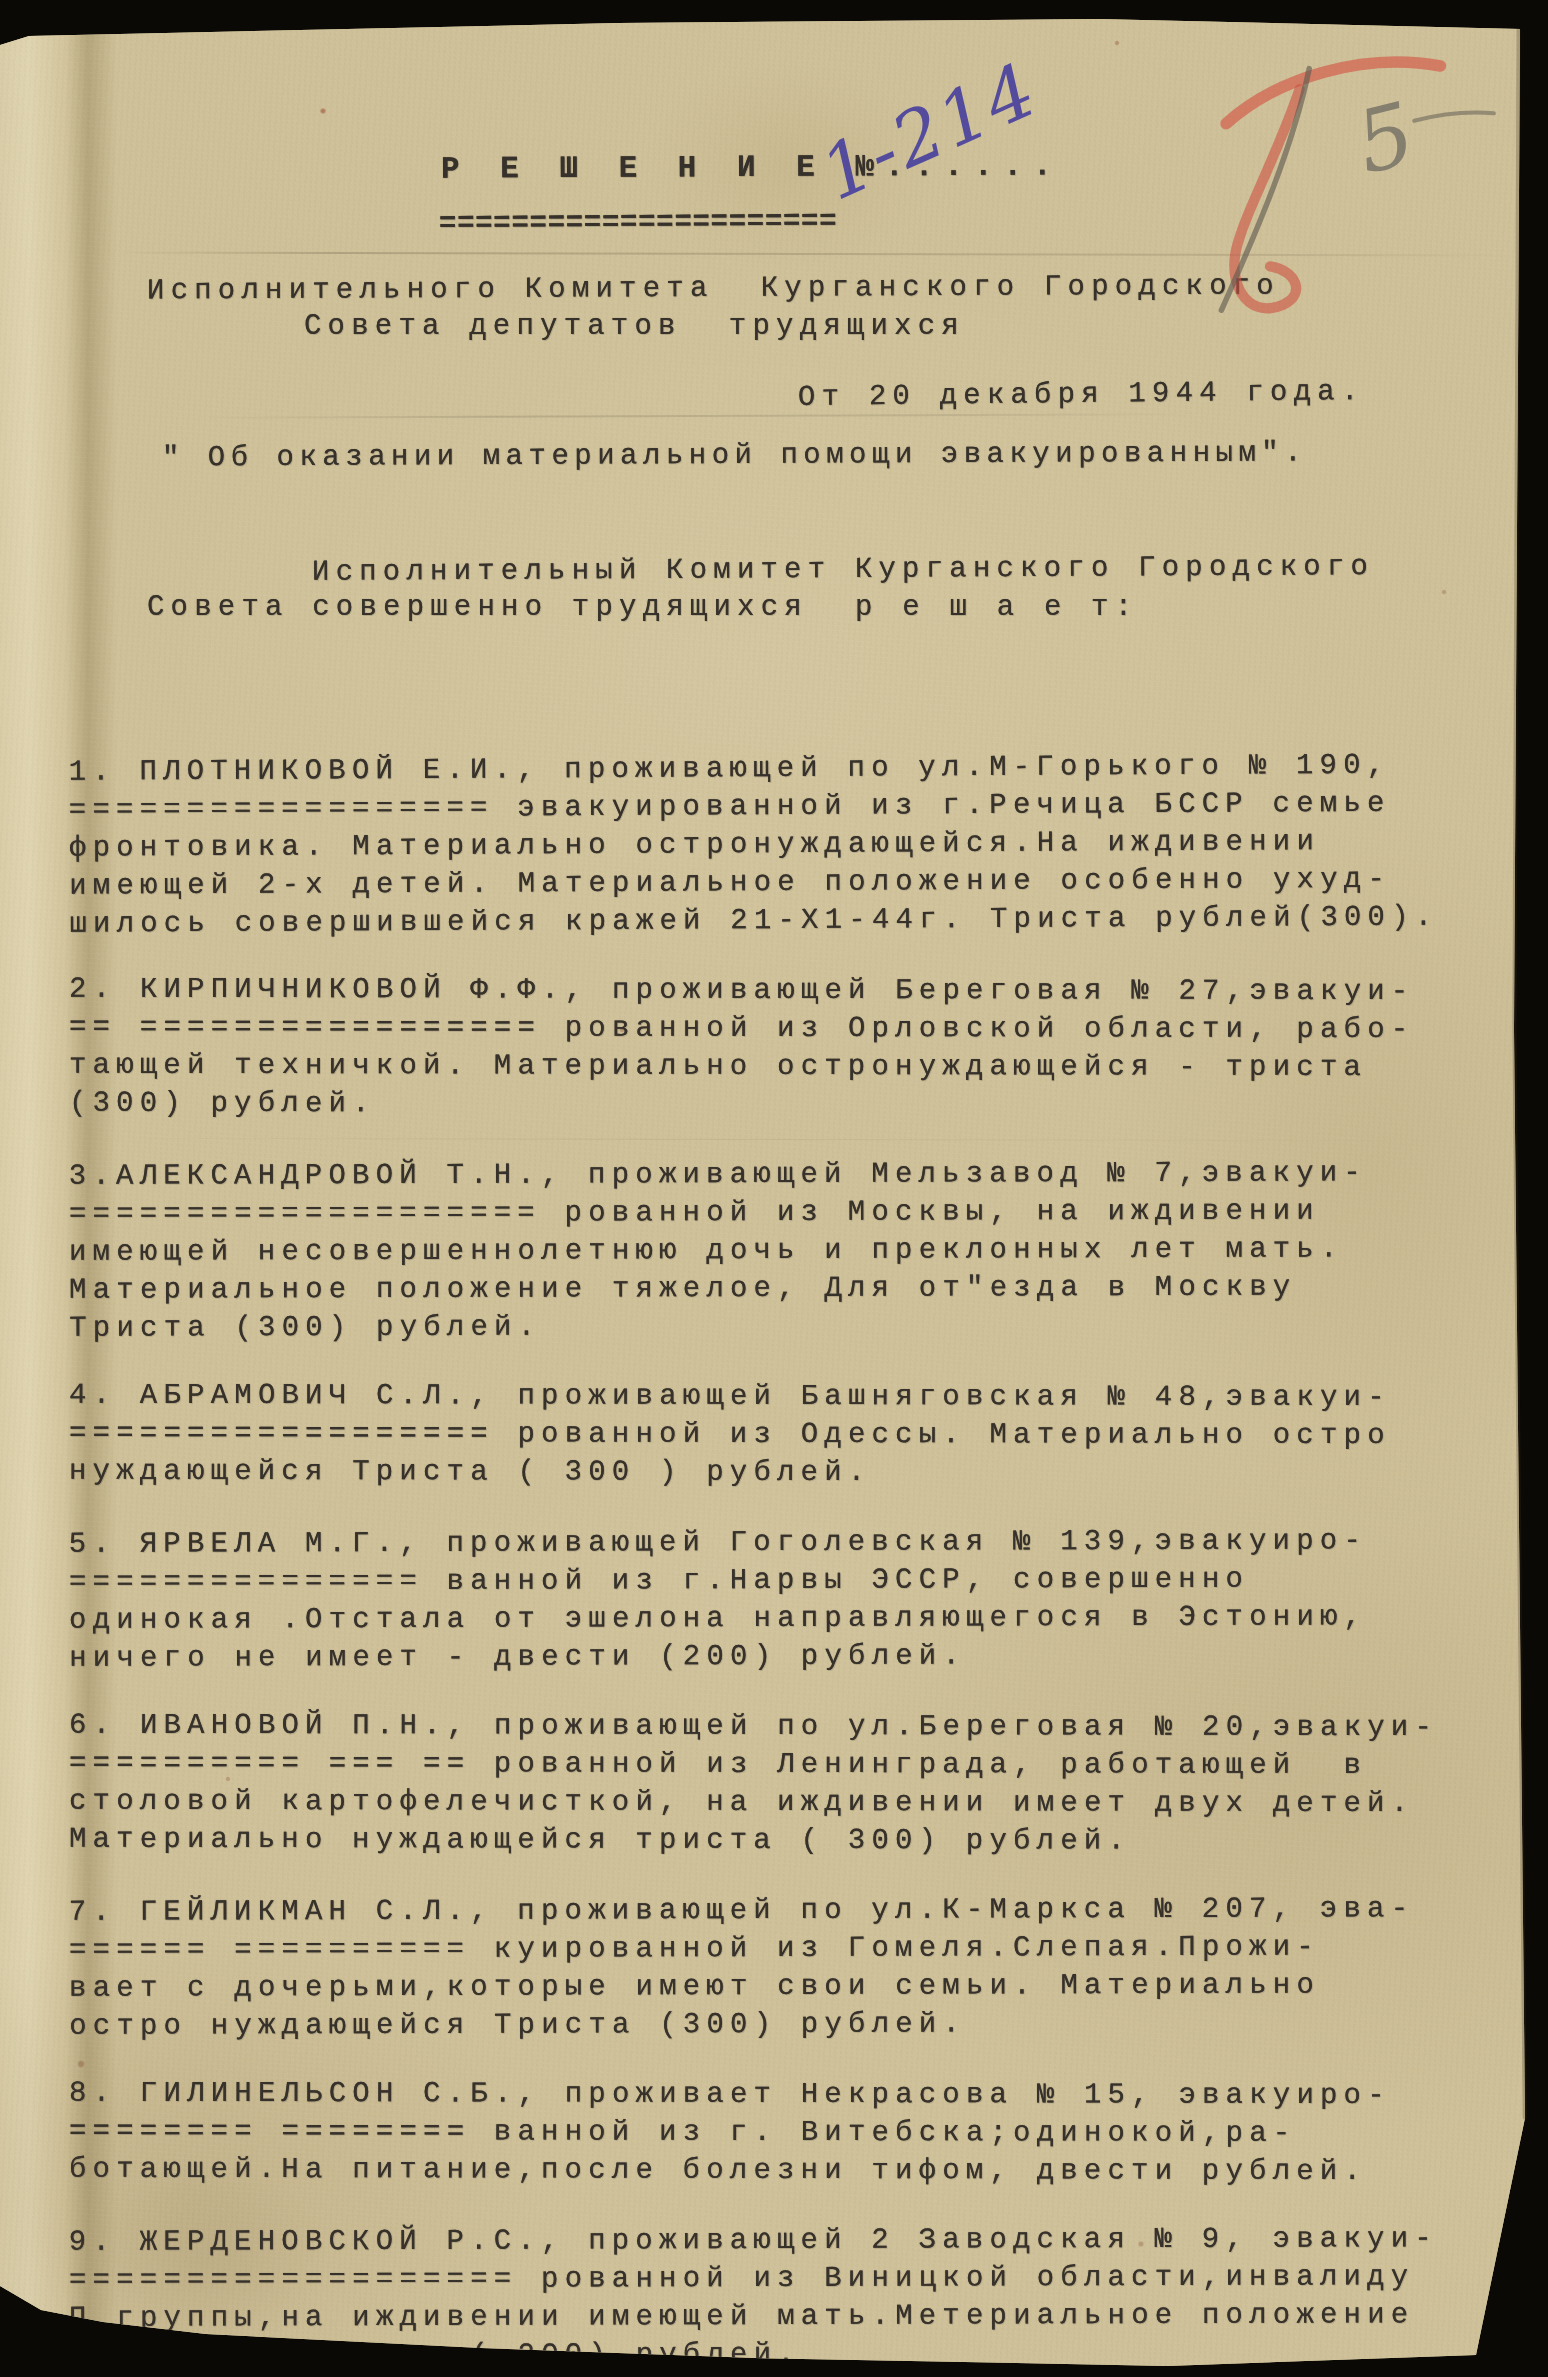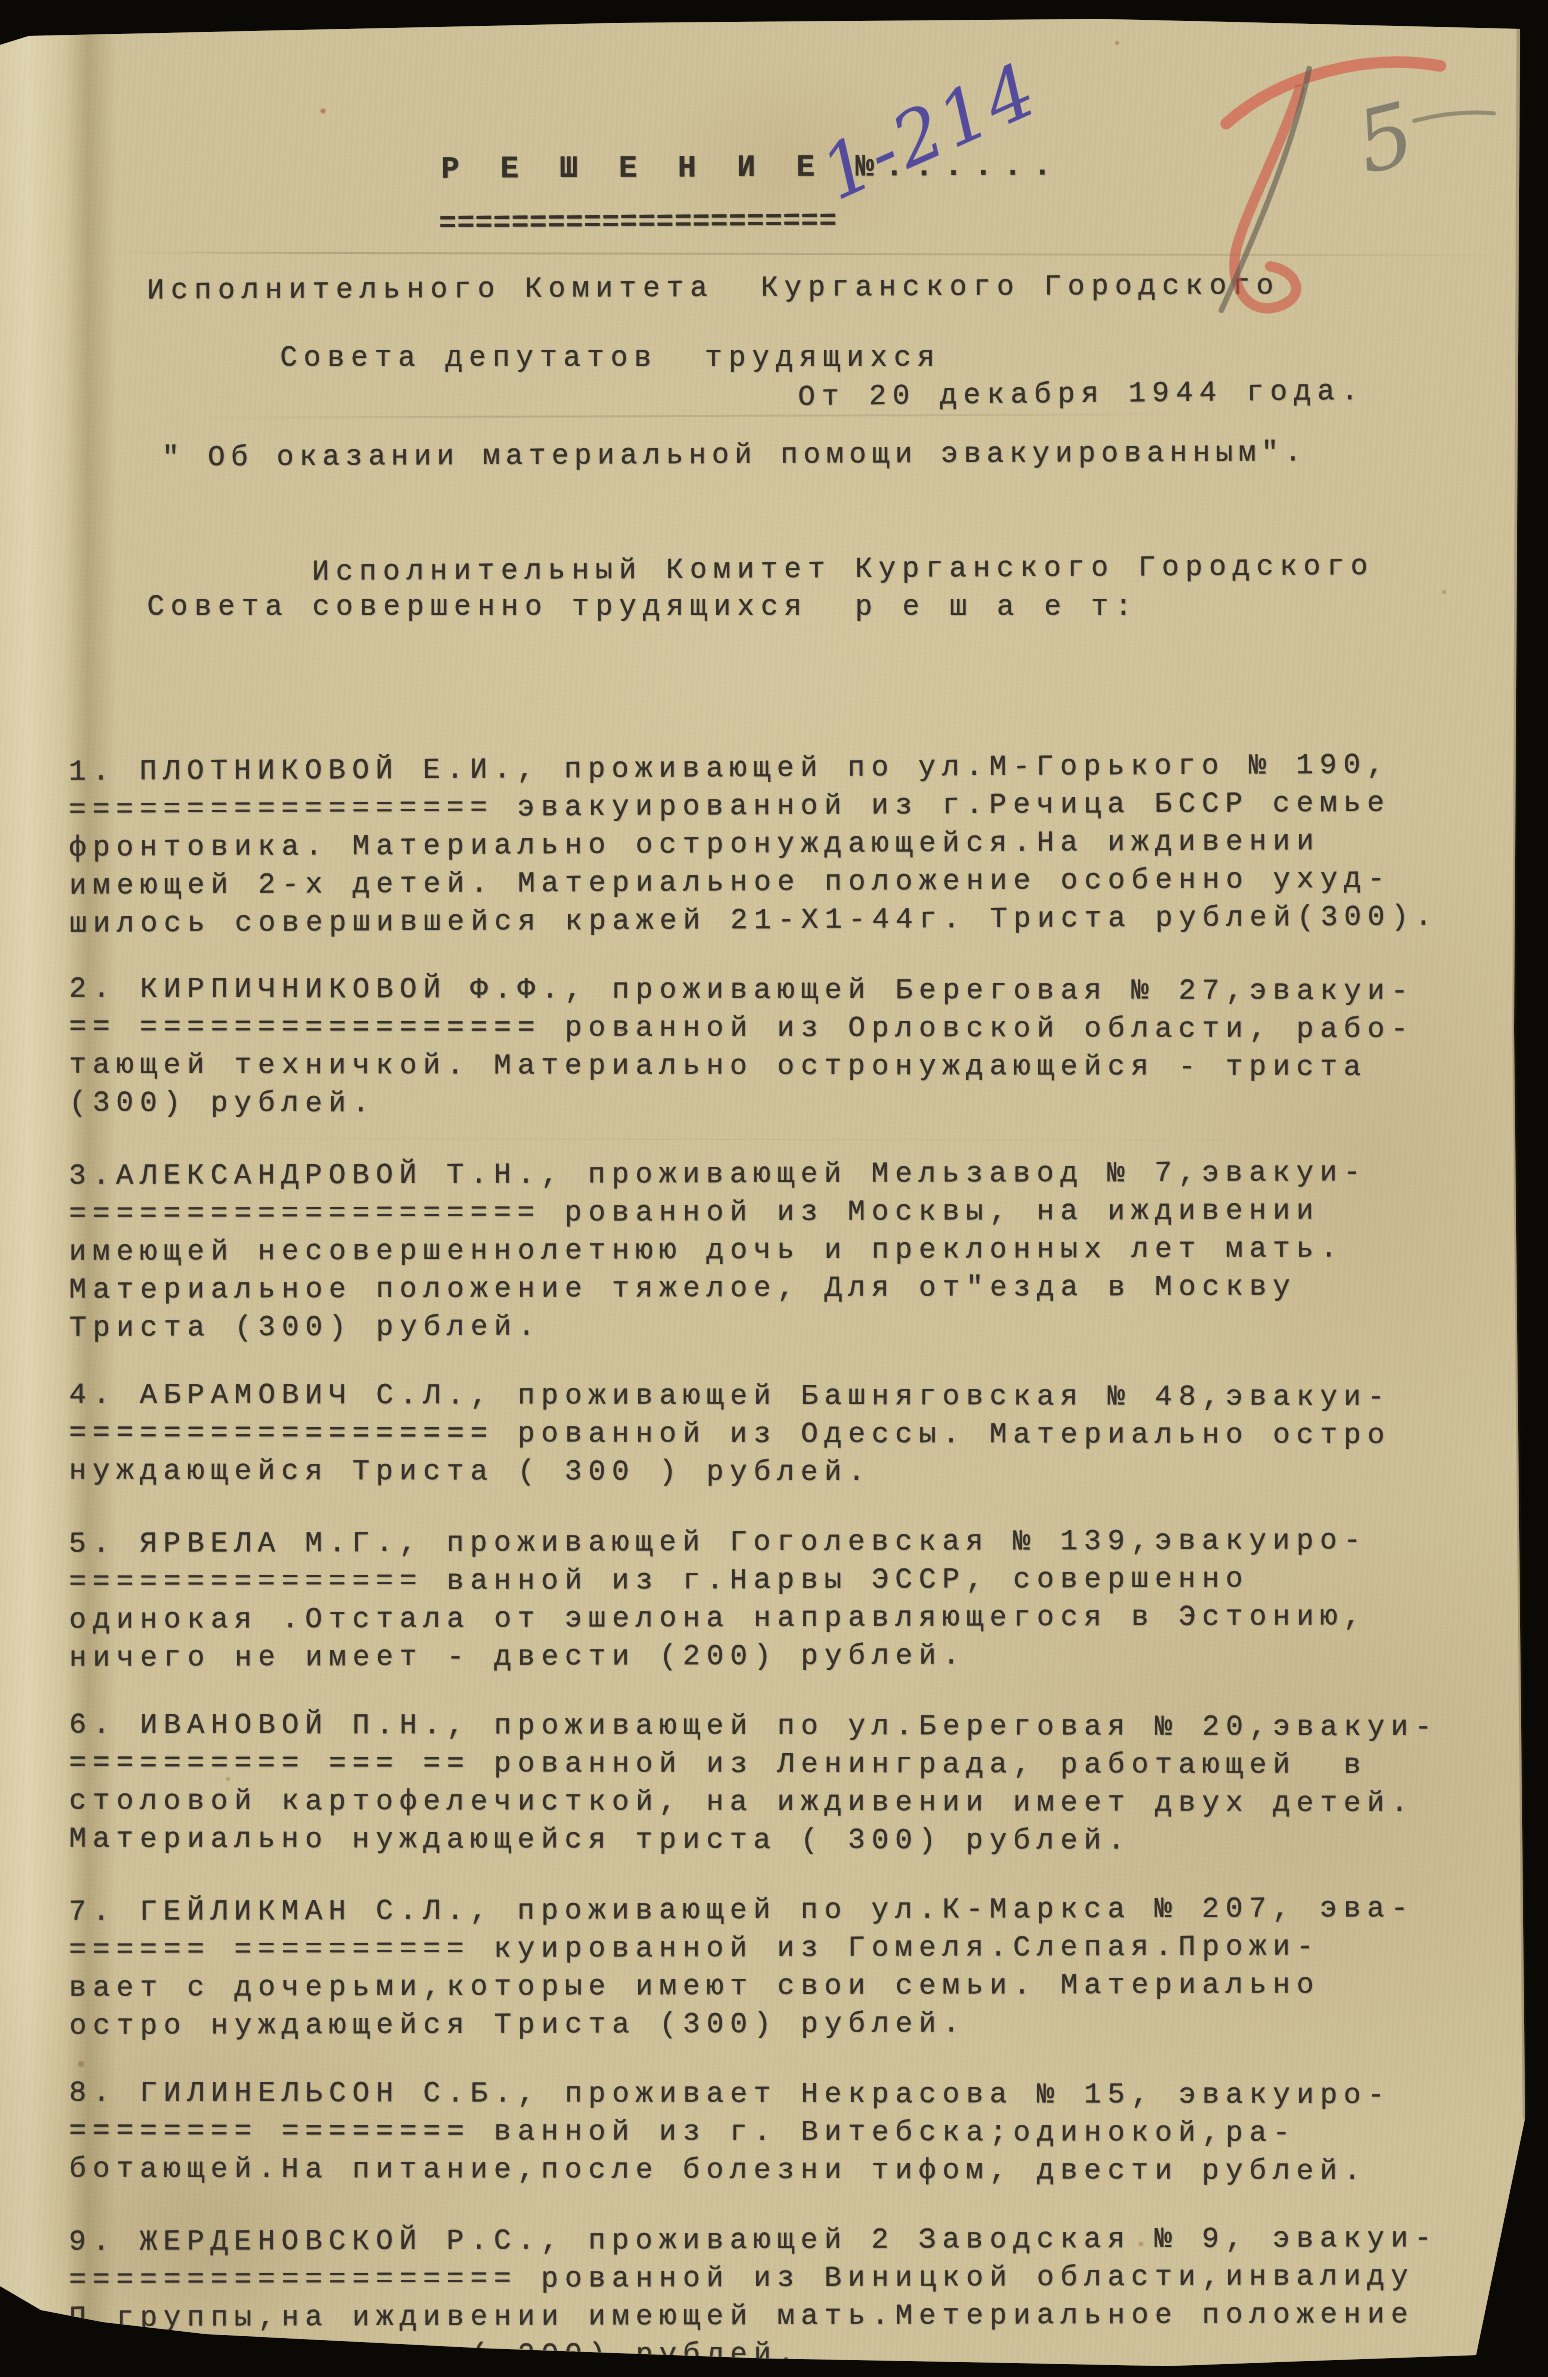--- a/index.html
+++ b/index.html
@@ -39,21 +39,21 @@
   #crease-2{left:199px;width:995px;top:415px;height:2.1px;transform:rotate(-.2deg);
     background:linear-gradient(90deg,transparent,rgba(100,90,70,.22) 30%,rgba(100,90,70,.16) 75%,transparent);}
   #crease-3{left:82px;right:82px;top:1139px;height:1.4px;transform:rotate(.1deg);
     background:linear-gradient(90deg,transparent,rgba(110,95,70,.12) 40%,transparent);}
   
   .typed{position:absolute;color:#36312a;font-size:29px;letter-spacing:6.2px;white-space:pre;
     text-shadow:0 0 0.7px rgba(54,49,42,.85),1px 1px 0 rgba(54,49,42,.14);}
   #doc-title{left:441px;top:150px;font-size:31px;letter-spacing:11px;font-weight:bold;transform:rotate(-.3deg);}
   #title-underline{left:439px;top:206px;font-size:29px;letter-spacing:0.7px;font-weight:bold;transform:rotate(-.35deg);}
   #org-line1{left:147px;top:272px;transform:rotate(-.25deg);}
-  #org-line2{left:280px;top:310px;margin-top:32px;}
+  #org-line2{left:304px;top:310px;}
   #date-line{left:798px;top:378px;transform:rotate(-.6deg);}
   #subject-line{left:162px;top:439px;letter-spacing:5.5px;transform:rotate(-.25deg);}
   #intro-line1{left:312px;top:553px;transform:rotate(-.3deg);}
   #intro-line2{left:147px;top:591px;}
   #lead-line{left:246px;top:650px;letter-spacing:4.8px;}
   
   #items{position:absolute;left:69px;top:750px;width:1428px;}
   .item{margin-bottom:32px;}
   .typed-line{color:#36312a;font-size:29px;letter-spacing:6.2px;line-height:38px;white-space:pre;
     text-shadow:0 0 0.7px rgba(54,49,42,.85),1px 1px 0 rgba(54,49,42,.14);}

